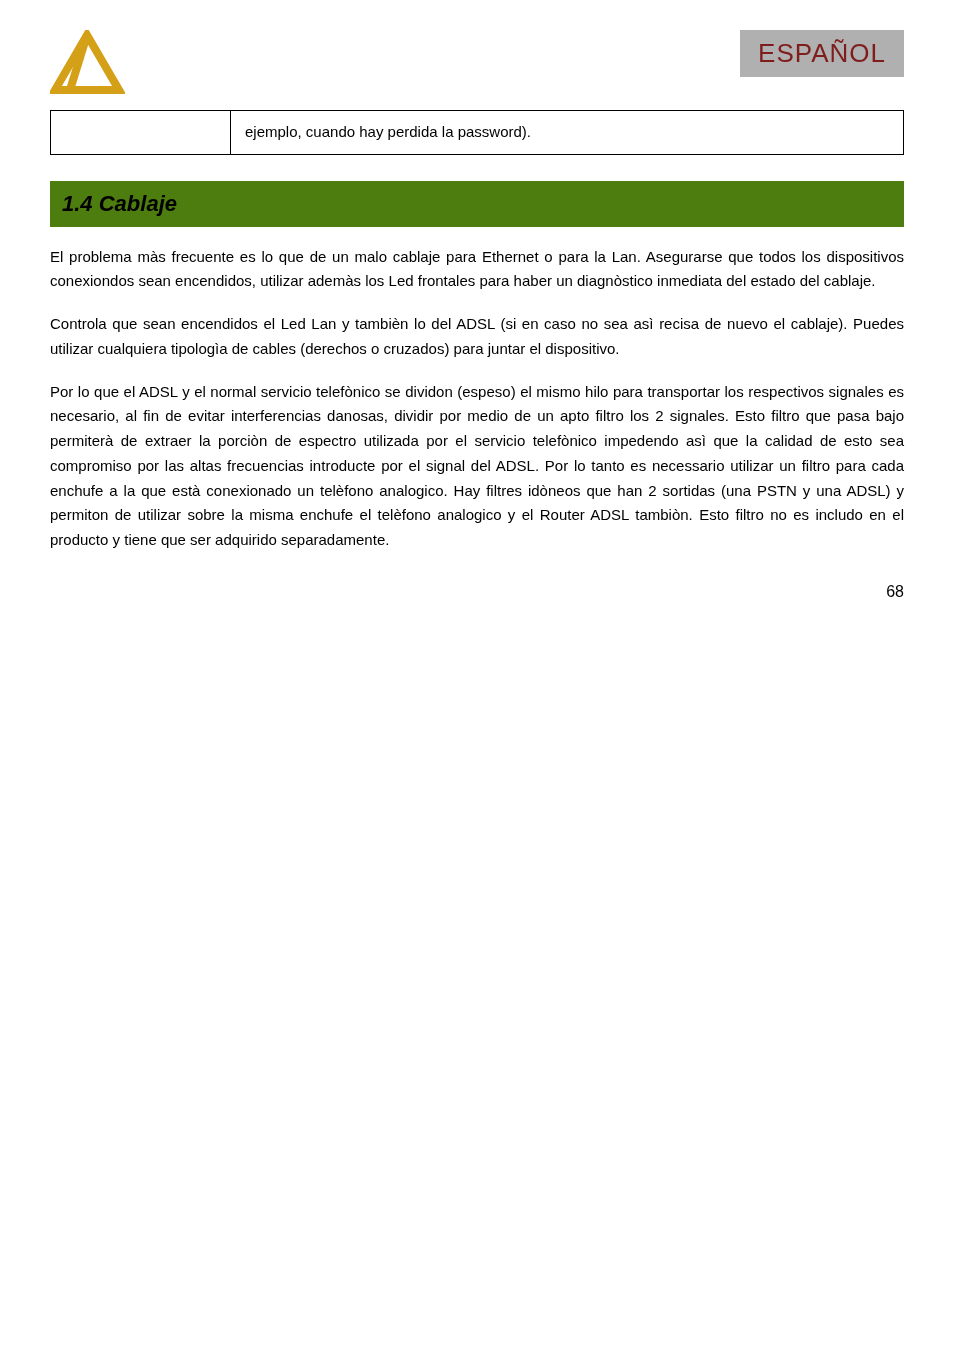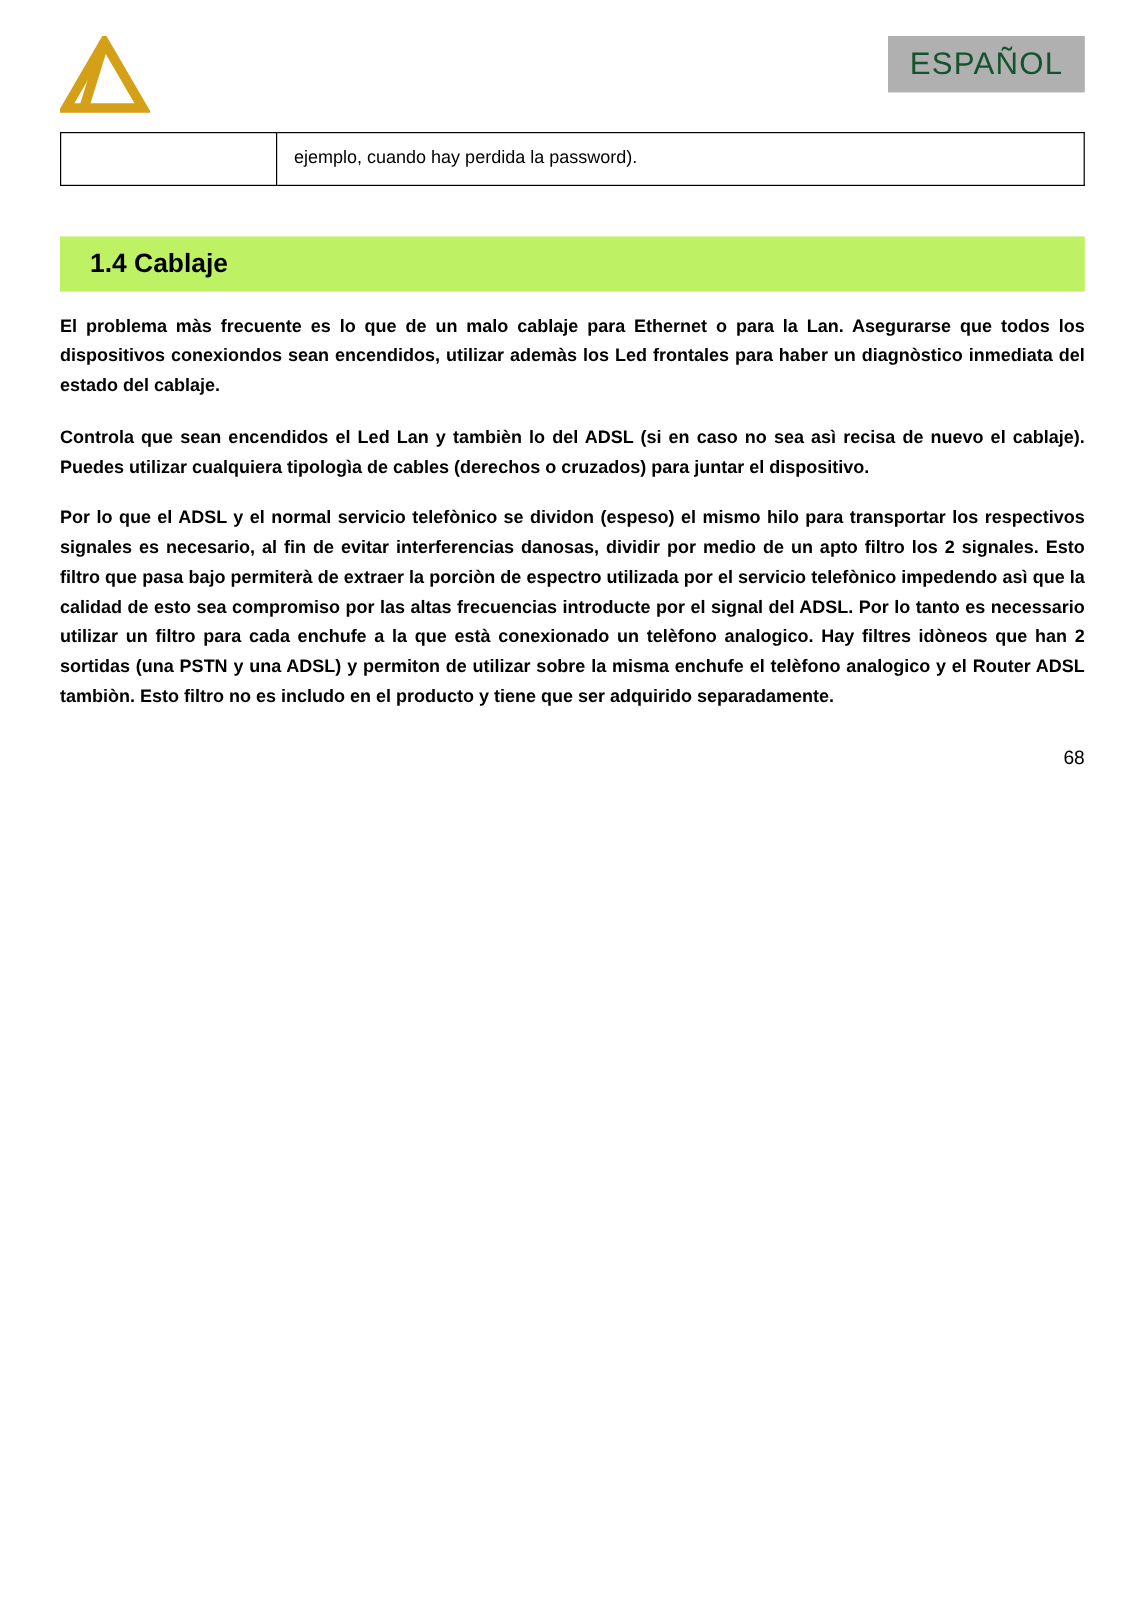--- a/index.html
+++ b/index.html
@@ -30,31 +30,31 @@
       height: 70px;
     }
 
     .logo-svg {
       width: 75px;
       height: 65px;
     }
 
     .language-badge {
       background-color: #b0b0b0;
-      color: #14532d;
+      color: #7f1d1d;
       font-size: 26px;
       font-weight: normal;
       padding: 8px 18px;
       letter-spacing: 1px;
     }
 
     .table-container {
       width: 100%;
       border-collapse: collapse;
-      margin-bottom: 42px;
+      margin-bottom: 26px;
     }
 
     .table-container td {
       border: 1px solid #000;
       padding: 10px 14px;
       vertical-align: top;
       line-height: 1.5;
     }
 
     .table-container .label-cell {
@@ -62,33 +62,33 @@
       white-space: nowrap;
       width: 180px;
       text-align: left;
     }
 
     .table-container .desc-cell {
       text-align: justify;
     }
 
     .section-header {
-      background-color: #bef264;
-      padding: 10px 25px;
+      background-color: #4d7c0f;
+      padding: 10px 12px;
       font-size: 22px;
       font-weight: bold;
       margin-bottom: 18px;
+      font-style: italic;
     }
 
     .body-text {
       text-align: justify;
       line-height: 1.65;
       margin-bottom: 18px;
       font-size: 15px;
-      font-weight: bold;
     }
 
     .page-number {
       text-align: right;
       font-size: 16px;
       margin-top: 30px;
     }
   </style>
 </head>
 <body>

